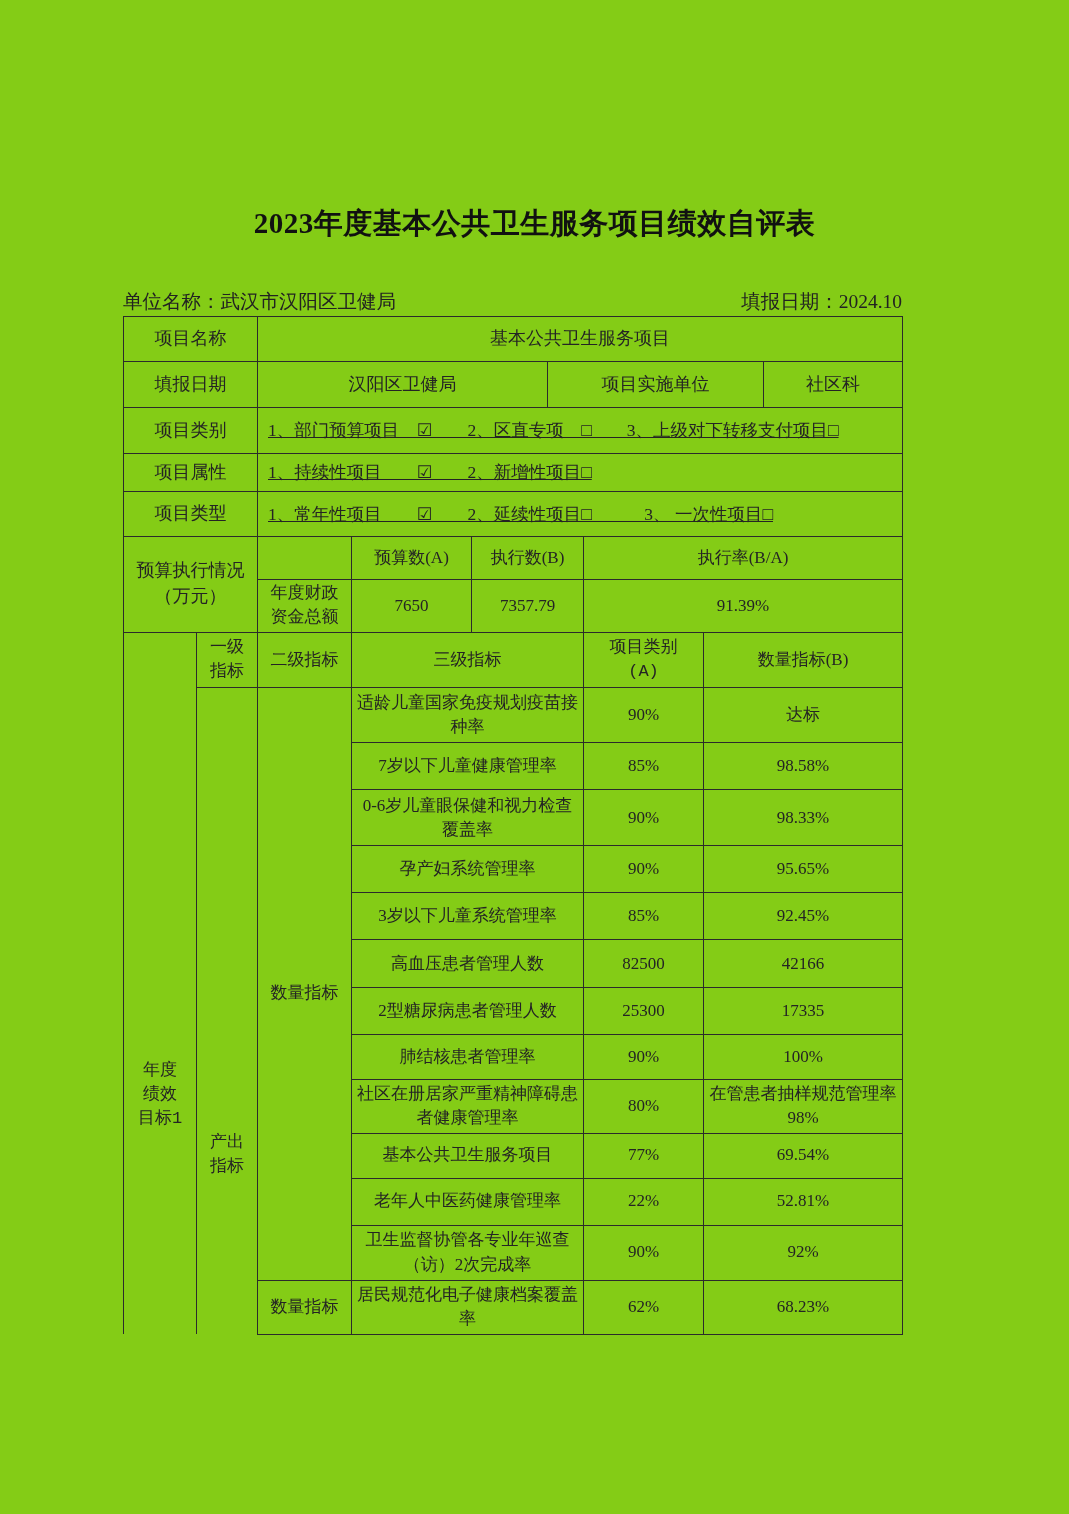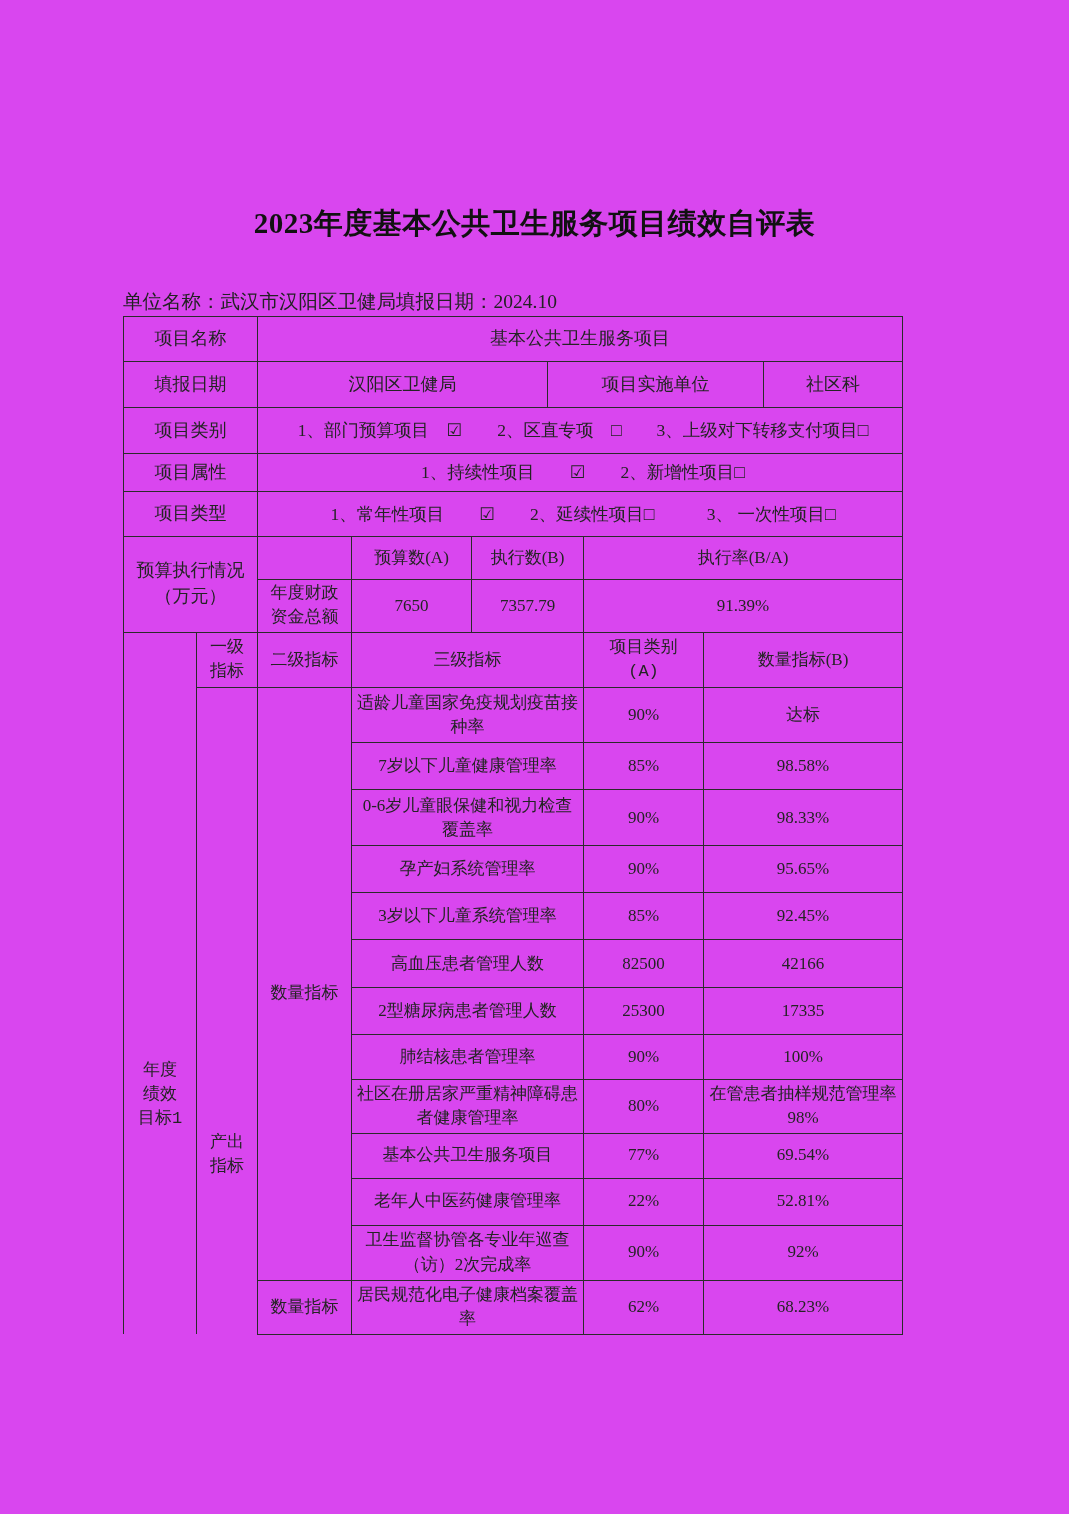--- a/index.html
+++ b/index.html
@@ -1,41 +1,41 @@
 <!DOCTYPE html>
 <html><head>
 <meta charset="utf-8">
 <style>
   html,body{margin:0;padding:0;background:#ffffff;}
   .page{
-    width:1069px;height:1514px;background:#d946ef;position:relative;
+    width:1069px;height:1514px;background:#84cc16;position:relative;
     font-family:"Liberation Serif","DejaVu Serif",serif;
     color:#1d1d1d;box-sizing:border-box;overflow:hidden;
   }
   .doc-title{
     margin:0;padding-top:206px;text-align:center;
     font-size:29px;line-height:34px;font-weight:bold;color:#111;
     letter-spacing:0.5px;
   }
   .meta-line{
     width:779px;margin:50px 0 0 123px;display:flex;
-    justify-content:flex-start;align-items:flex-end;
+    justify-content:space-between;align-items:flex-end;
     font-size:19.5px;line-height:24px;color:#222;
   }
   table.form{
     border-collapse:collapse;table-layout:fixed;
     width:779px;margin:2px 0 0 123px;
   }
   td{
     border:1.5px solid #2b2b2b;text-align:center;vertical-align:middle;
     font-size:17px;line-height:1.42;padding:2px 4px;box-sizing:border-box;
     color:#242424;overflow:hidden;word-break:break-all;
   }
   td.lbl{font-size:18px;}
-  td.opt{text-align:center;padding-left:10px;font-size:17.5px;}
+  td.opt{text-align:left;padding-left:10px;font-size:17.5px;text-decoration:underline;}
   .pre{white-space:pre-line;font-family:Liberation Mono, monospace;}
   td.goal-cell{padding-top:225px;border-bottom:none;}
   td.output-cell{padding-top:290px;border-bottom:none;}
   td.qty-cell{padding-top:20px;}
 </style>
 </head>
 <body>
 
 <div class="page">
 

